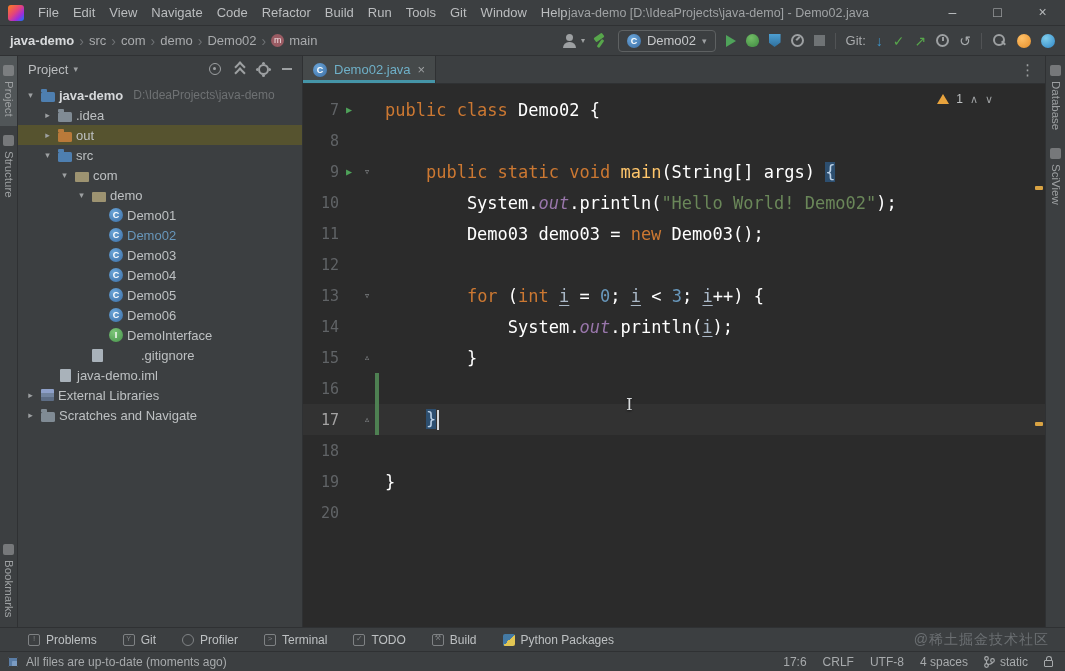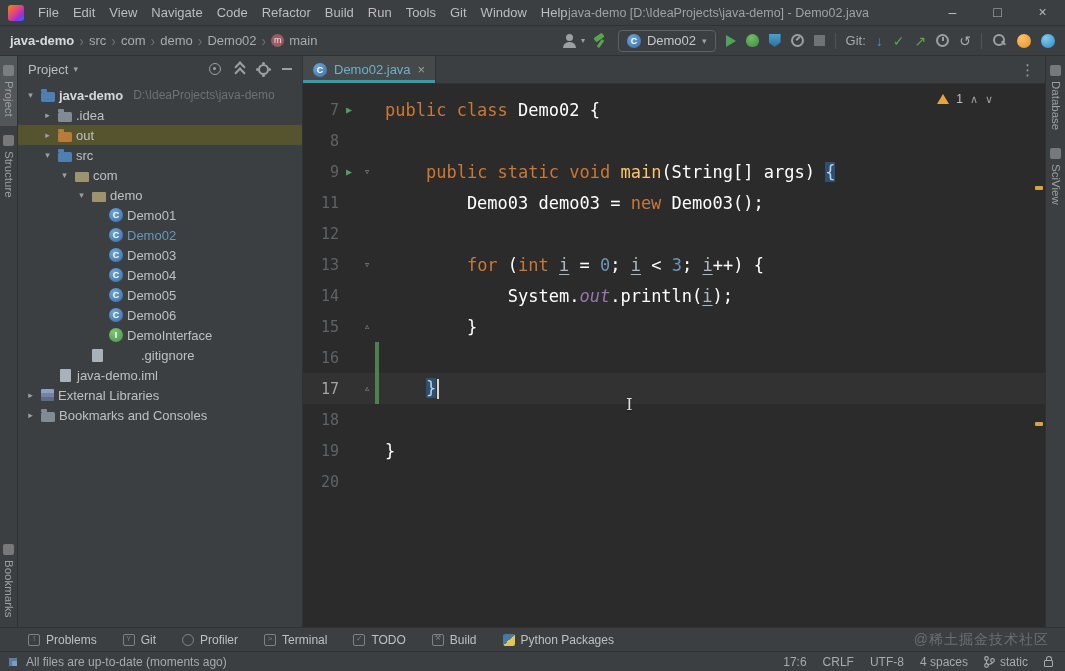--- a/index.html
+++ b/index.html
@@ -344,21 +344,21 @@
             <span class="tlabel">java-demo.iml</span>
           </div>
           <div class="tree-row" style="padding-left: 6px;">
             <span class="chev">▸</span>
             <span class="ticon ic-libraries"></span>
             <span class="tlabel">External Libraries</span>
           </div>
           <div class="tree-row" style="padding-left: 6px;">
             <span class="chev">▸</span>
             <span class="ticon ic-scratches"></span>
-            <span class="tlabel">Bookmarks and Consoles</span>
+            <span class="tlabel">Scratches and Navigate</span>
           </div>
         </div>
     </aside>
 
     <section class="editor">
       <div class="tabbar">
         <div class="tab">
           <span class="ticon ic-class">C</span>
           <span class="tab-label">Demo02.java</span>
           <span class="tab-close">×</span>
@@ -380,20 +380,27 @@
               <span class="gut-fold"></span>
               <span class="gut-change"></span>
               <span class="code"></span>
             </div>
             <div class="code-line">
               <span class="ln">9</span>
               <span class="gut-run">▶</span>
               <span class="gut-fold">▿</span>
               <span class="gut-change"></span>
               <span class="code"><span class="tk-p">    </span><span class="tk-k">public static void </span><span class="tk-m">main</span><span class="tk-p">(String[] args) </span><span class="tk-b">{</span></span>
+            </div>
+            <div class="code-line">
+              <span class="ln">10</span>
+              <span class="gut-run"></span>
+              <span class="gut-fold"></span>
+              <span class="gut-change"></span>
+              <span class="code"><span class="tk-p">        System.</span><span class="tk-f">out</span><span class="tk-p">.println(</span><span class="tk-s">"Hello World! Demo02"</span><span class="tk-p">);</span></span>
             </div>
             <div class="code-line">
               <span class="ln">11</span>
               <span class="gut-run"></span>
               <span class="gut-fold"></span>
               <span class="gut-change"></span>
               <span class="code"><span class="tk-p">        Demo03 demo03 = </span><span class="tk-k">new</span><span class="tk-p"> Demo03();</span></span>
             </div>
             <div class="code-line">
               <span class="ln">12</span>

